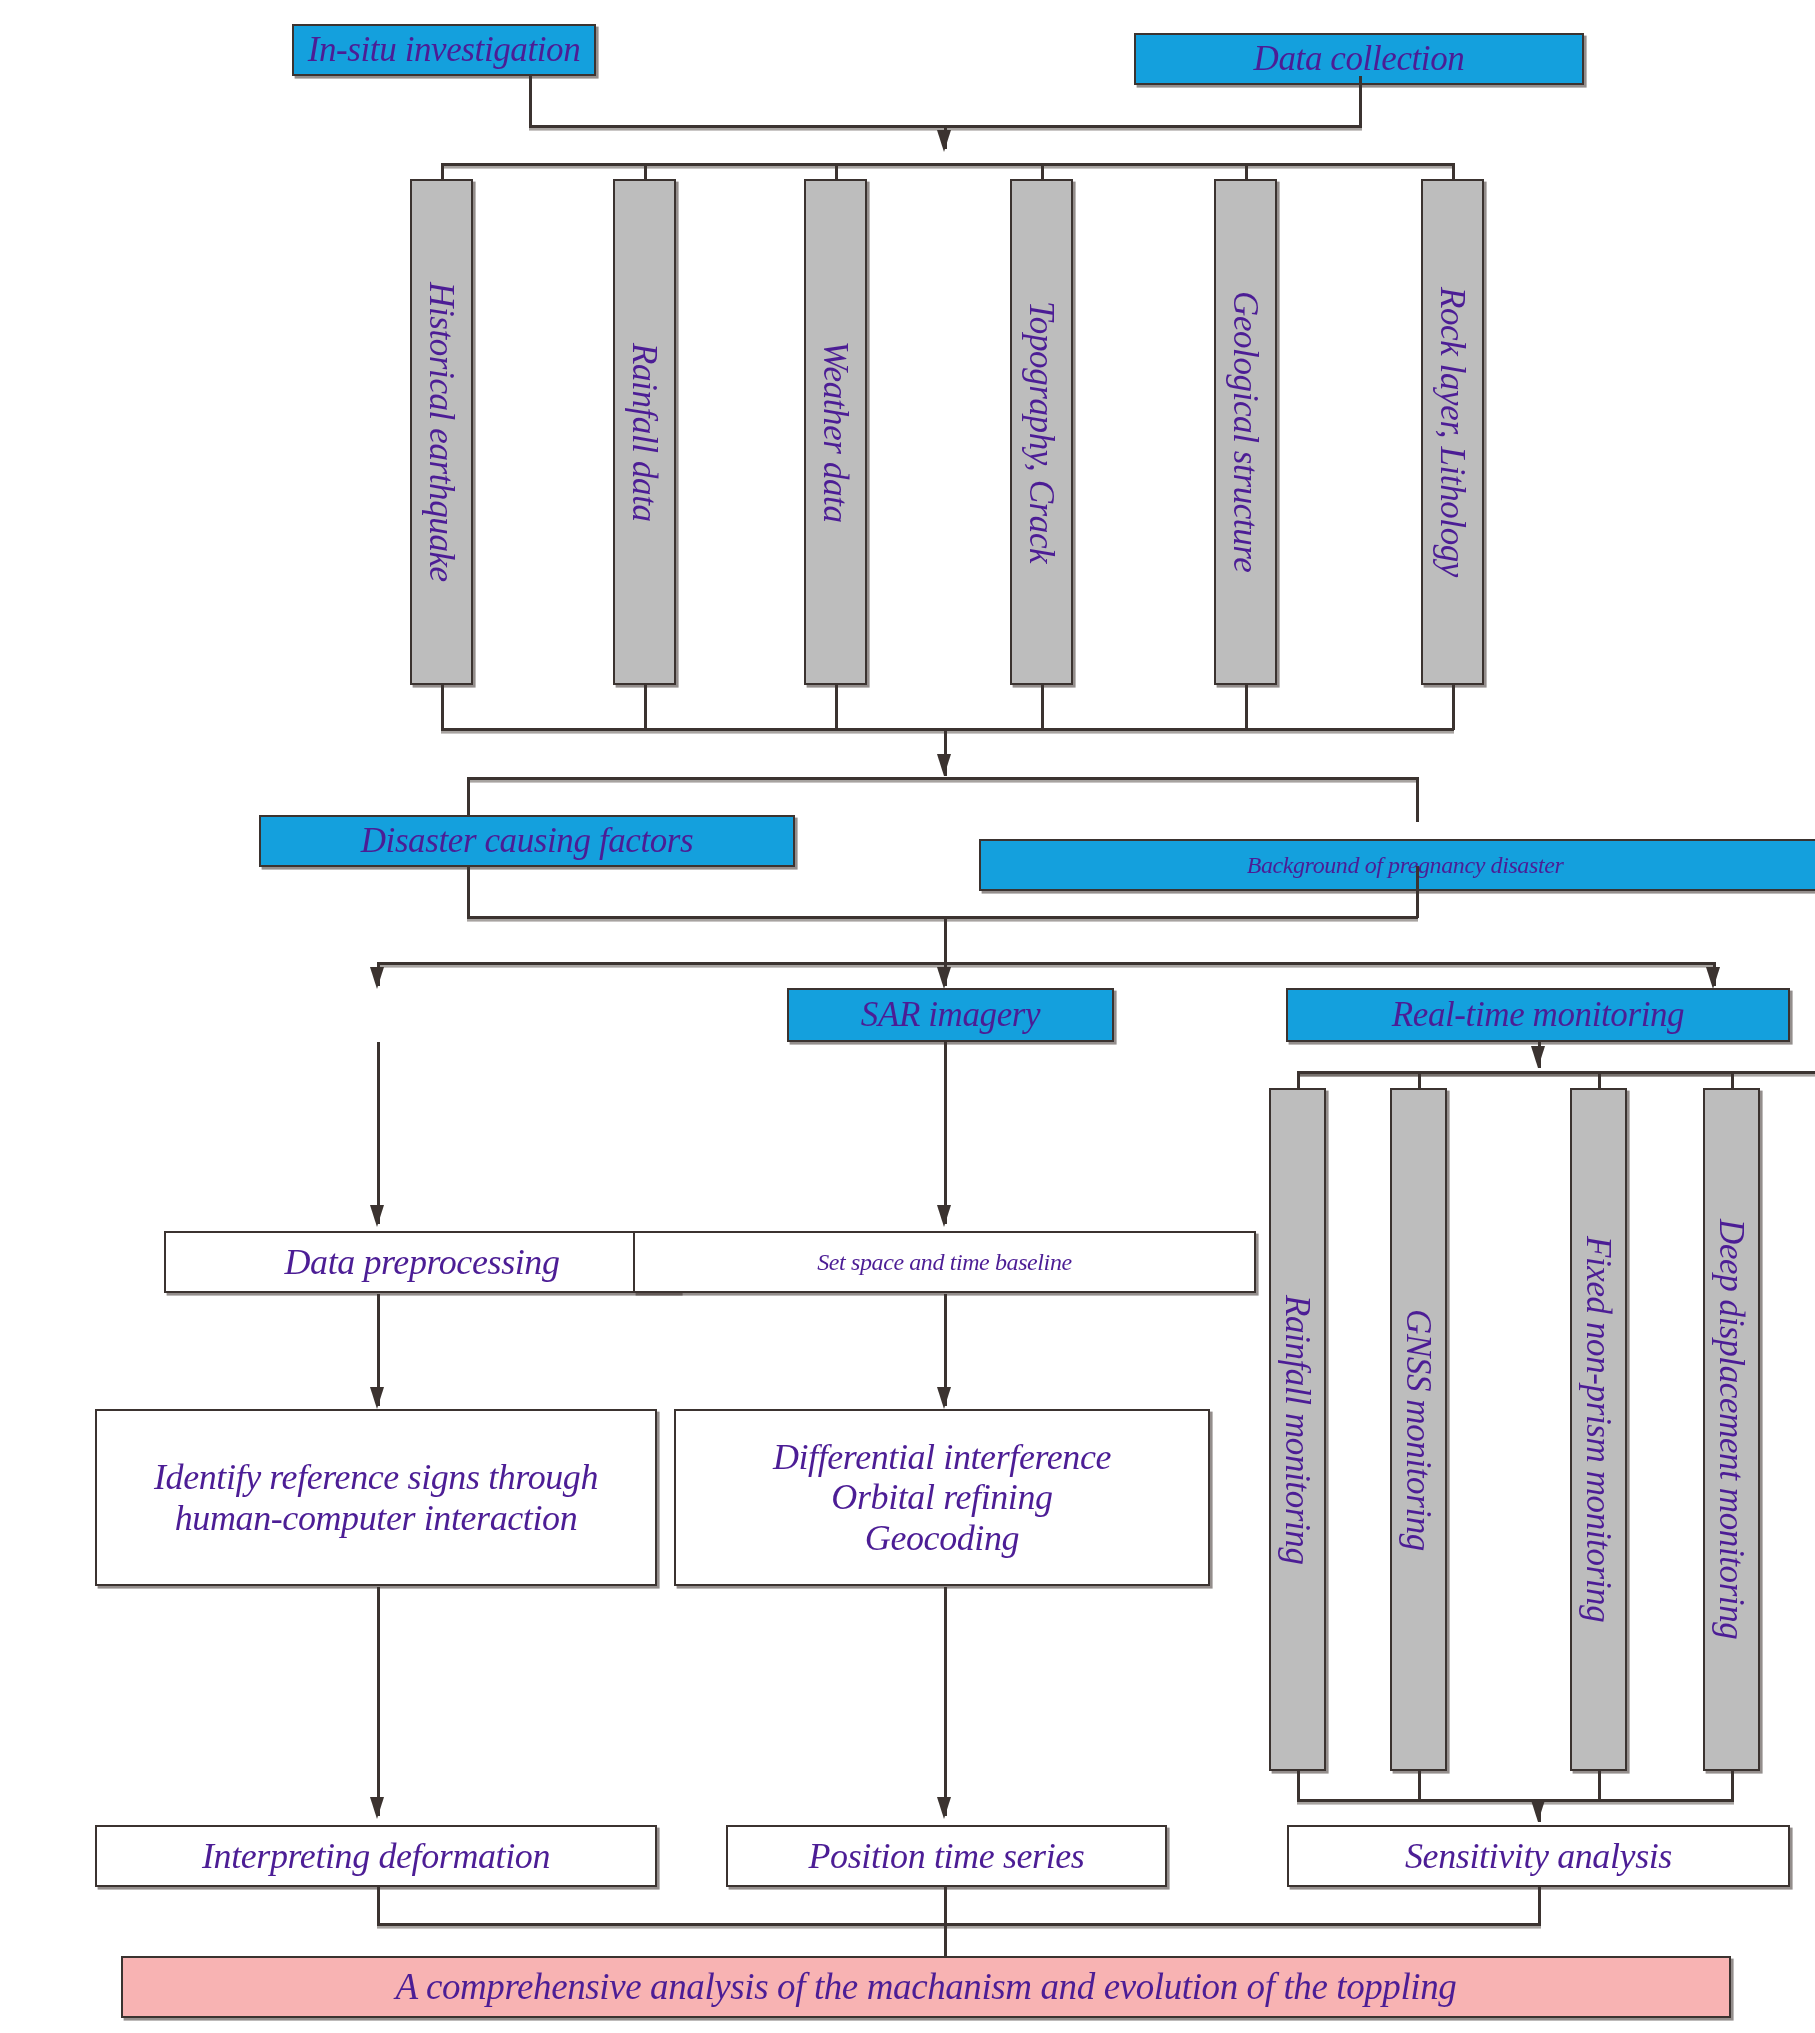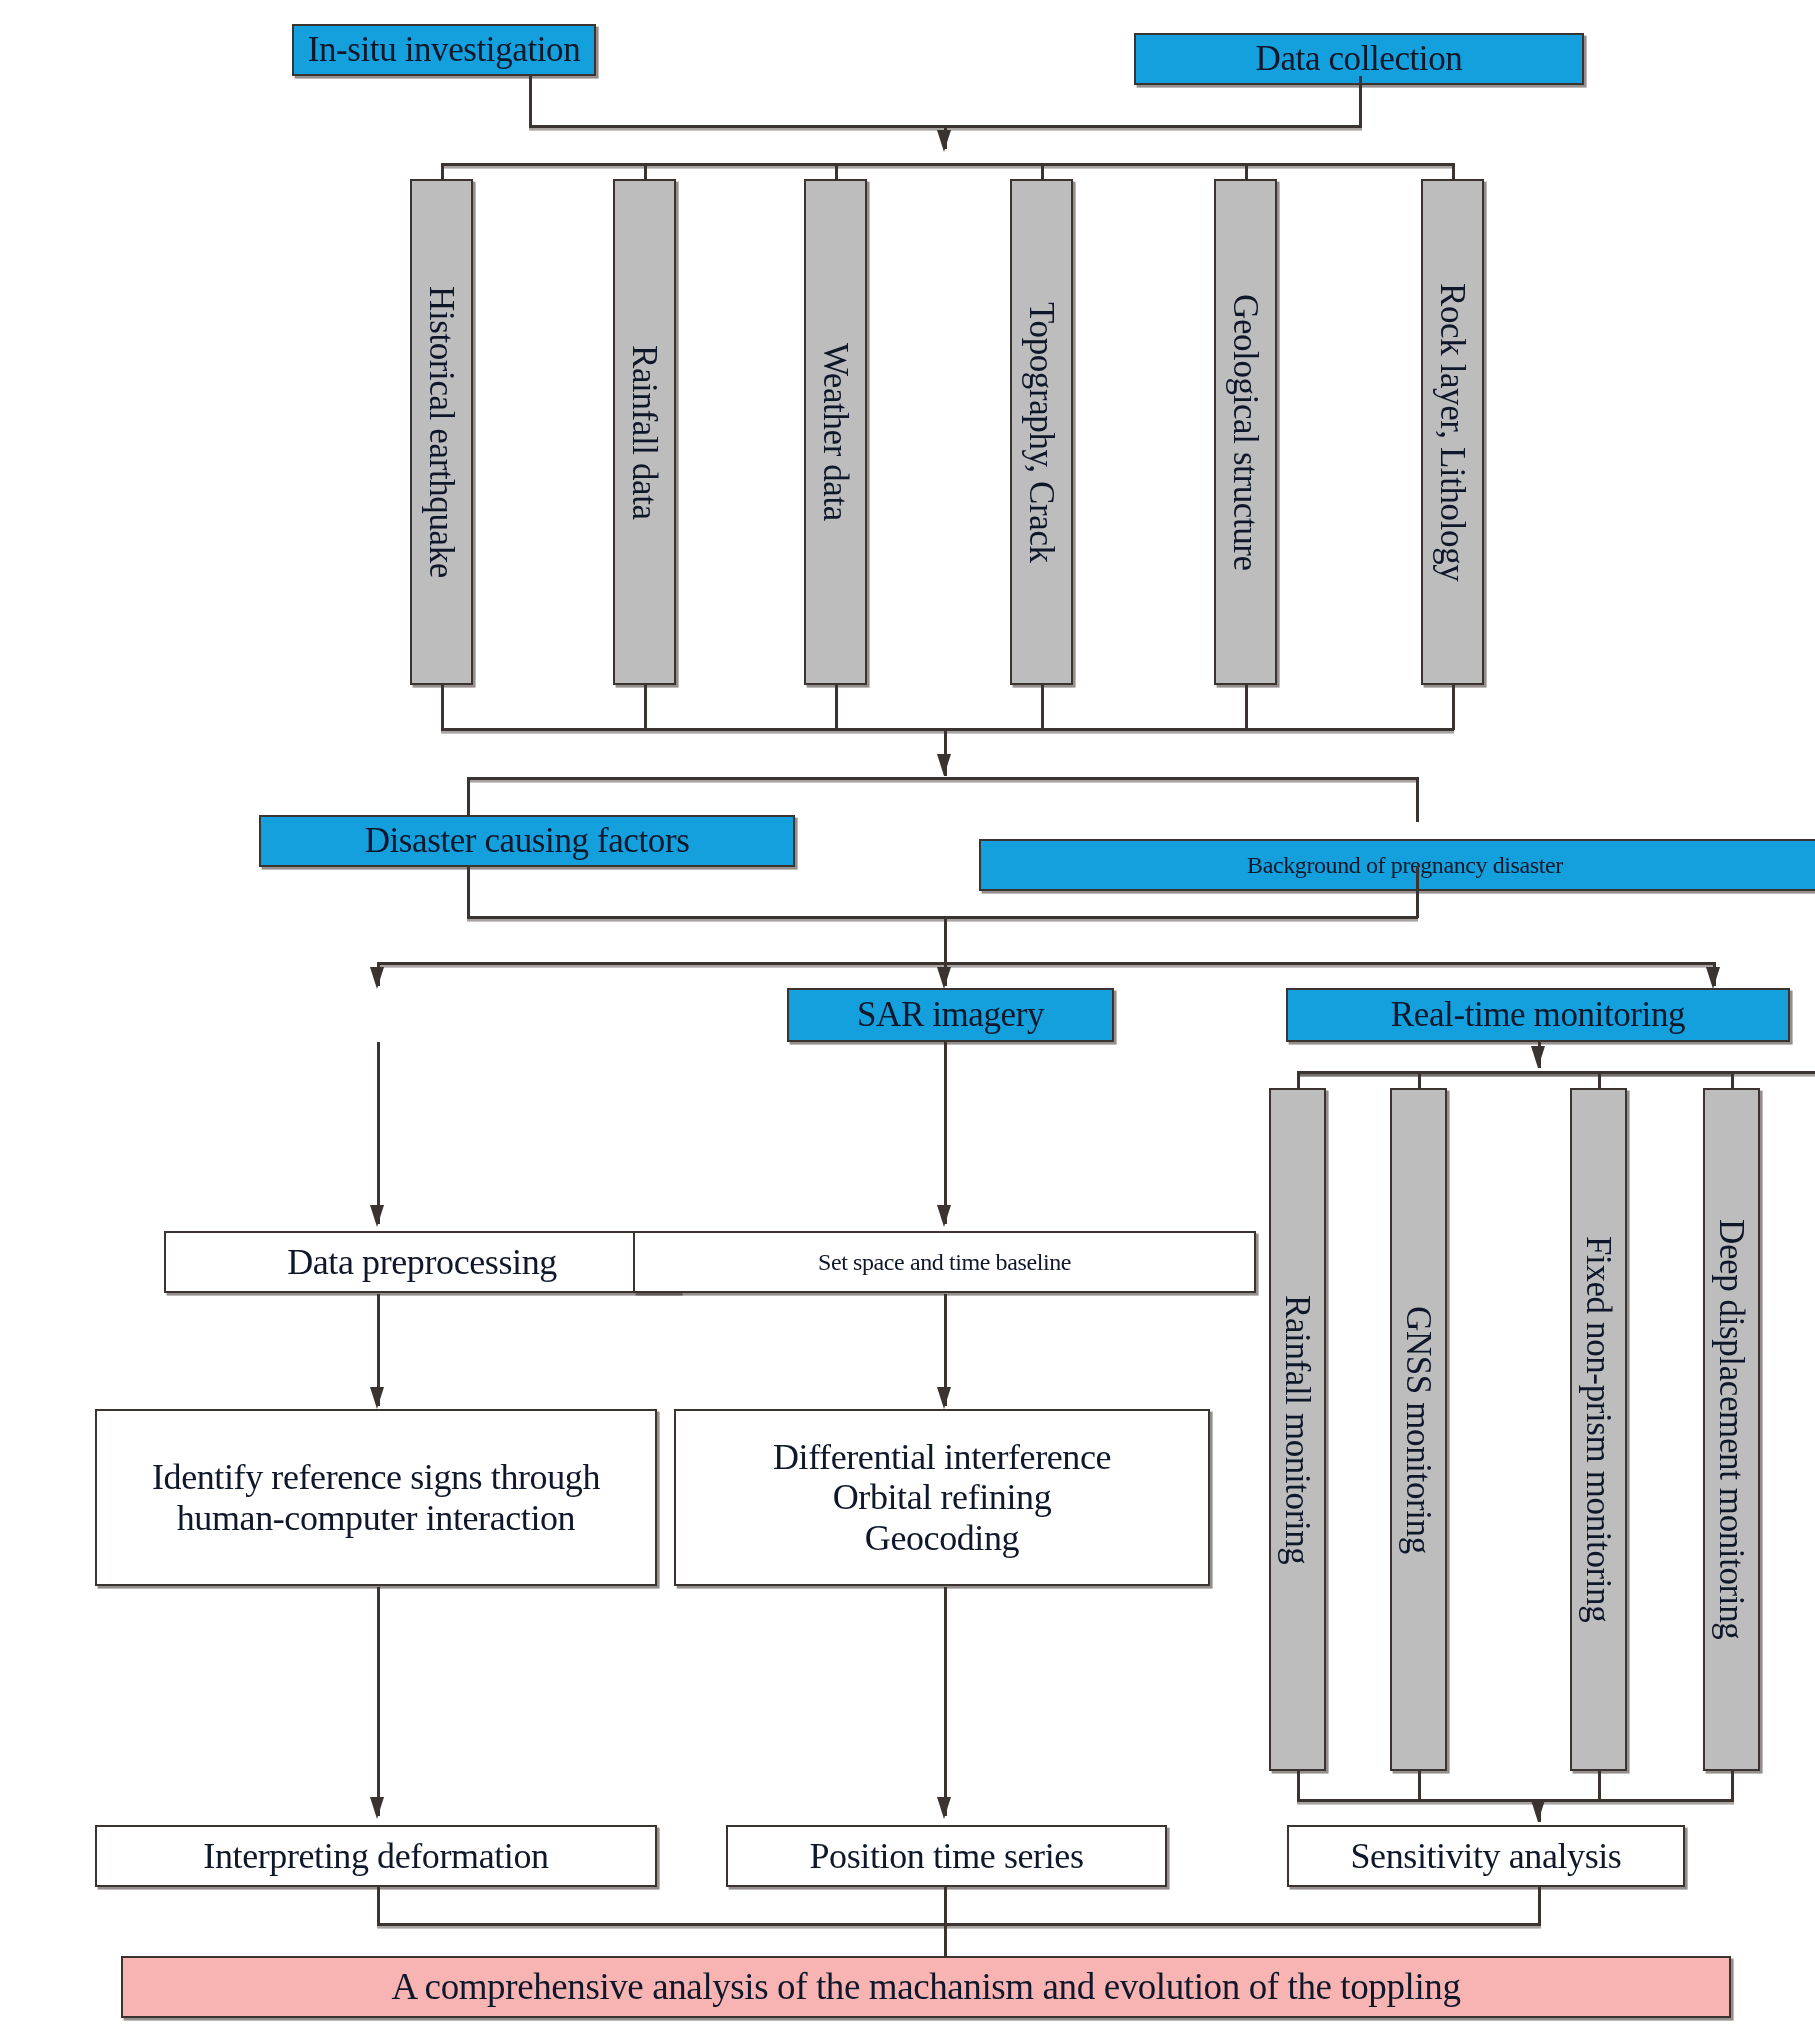--- a/index.html
+++ b/index.html
@@ -21,24 +21,25 @@
 
   
   .node {
     position: absolute;
     box-sizing: border-box;
     border: 2.6px solid #3b3330;
     display: flex;
     align-items: center;
     justify-content: center;
     text-align: center;
-    color: #0f172a;
+    color: #4c1d95;
     line-height: 1.12;
     letter-spacing: -0.4px;
     box-shadow: 2.6px 2.6px 0 rgba(60,50,45,0.55);
+    font-style: italic;
   }
   .node.blue   { background: #14A0DD; }
   .node.gray   { background: #BDBDBD; }
   .node.white  { background: #ffffff; }
   .node.pink   { background: #F8B3B3; }
 
   .node .lbl {
     display: block;
     padding: 0 8.6px;
     white-space: nowrap;
@@ -241,21 +242,21 @@
   </div>
 
   <div class="ln v" style="left:1297px; top:1771px; height:29px;"></div>
   <div class="ln v" style="left:1418px; top:1771px; height:29px;"></div>
   <div class="ln v" style="left:1598px; top:1771px; height:29px;"></div>
   <div class="ln v" style="left:1731px; top:1771px; height:29px;"></div>
   <div class="ln h" style="left:1297px; top:1799px; width:437px;"></div>
   <div class="ln v" style="left:1538px; top:1799px; height:22.5px;"></div>
   <div class="arrow" style="left:1531px; top:1800px;"></div>
 
-  <div class="node white" style="left:1287px; top:1825px; width:398px; height:62px; font-size:36px;">
+  <div class="node white" style="left:1287px; top:1825px; width:503px; height:62px; font-size:36px;">
     <span class="lbl">Sensitivity analysis</span>
   </div>
 
   <div class="ln v" style="left:377px; top:1887px; height:39px;"></div>
   <div class="ln v" style="left:944px; top:1887px; height:39px;"></div>
   <div class="ln v" style="left:1538px; top:1887px; height:39px;"></div>
   <div class="ln h" style="left:377px; top:1923px; width:1164px;"></div>
   <div class="ln v" style="left:944px; top:1923px; height:40px;"></div>
 
   <div class="node pink" style="left:121px; top:1956px; width:1610px; height:62px; font-size:37px;">

